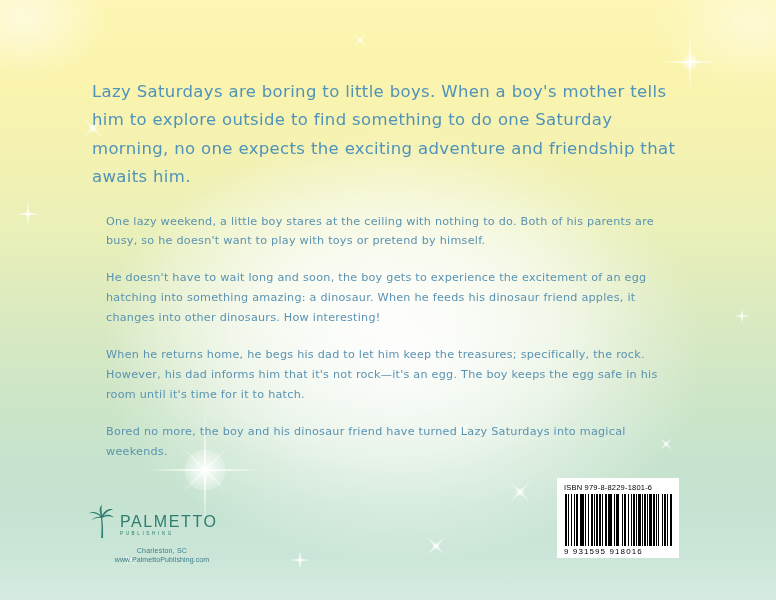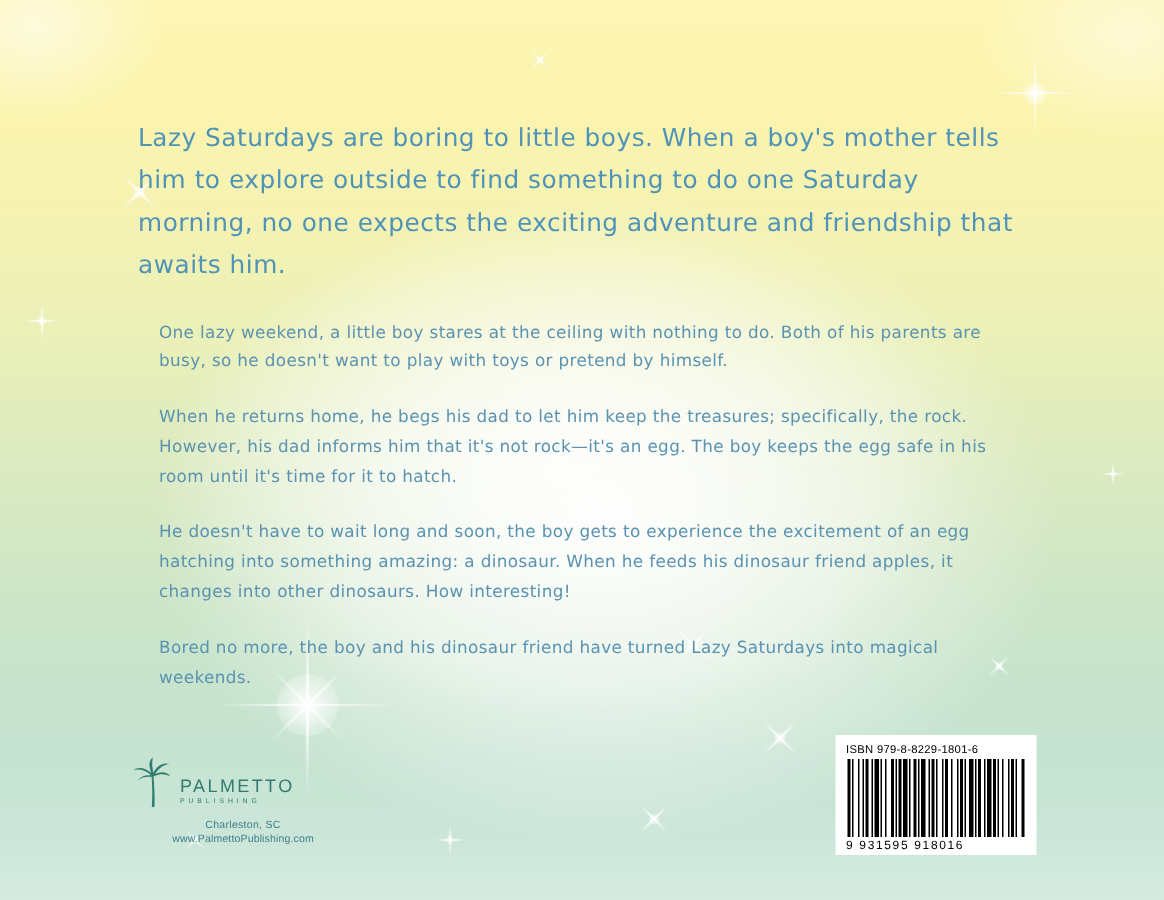--- a/index.html
+++ b/index.html
@@ -125,21 +125,21 @@
     height: 34px;
     position: relative;
     flex: 0 0 auto;
   }
   .logo-word {
     line-height: 1;
     padding-bottom: 2px;
   }
   .logo-name {
     font-family: "Liberation Sans", sans-serif;
-    font-size: 12px;
+    font-size: 16px;
     letter-spacing: 1.6px;
     color: #2f7d70;
     font-weight: 400;
   }
   .logo-sub {
     font-family: "Liberation Sans", sans-serif;
     font-size: 4.6px;
     letter-spacing: 2.6px;
     color: #2f7d70;
     margin-top: 2px;
@@ -160,22 +160,22 @@
     letter-spacing: 0.1px;
     margin-top: 2px;
     text-align: center;
     width: 148px;
   }
 
   
   .barcode-box {
     position: absolute;
     left: 557px;
-    top: 490px;
-    width: 134px;
+    top: 478px;
+    width: 122px;
     height: 80px;
     background: #ffffff;
     padding: 4px 6px 20px 6px;
     box-sizing: border-box;
   }
   .isbn {
     font-family: "Liberation Sans", sans-serif;
     font-size: 7.5px;
     color: #000;
     letter-spacing: 0.2px;
@@ -272,22 +272,22 @@
       <div class="sparkle diag" style="left: 353px; top: 33px; width: 14px; height: 14px;">
         <span class="v"></span>
         <span class="h"></span>
         <span class="core"></span>
       </div>
     </div>
 
   <div class="copy">
     <p class="headline">Lazy Saturdays are boring to little boys. When a boy's mother tells him to explore outside to find something to do one Saturday morning, no one expects the exciting adventure and friendship that awaits him.</p>
     <p class="para">One lazy weekend, a little boy stares at the ceiling with nothing to do. Both of his parents are busy, so he doesn't want to play with toys or pretend by himself.</p>
+    <p class="para">He doesn't have to wait long and soon, the boy gets to experience the excitement of an egg hatching into something amazing: a dinosaur. When he feeds his dinosaur friend apples, it changes into other dinosaurs. How interesting!</p>
     <p class="para">When he returns home, he begs his dad to let him keep the treasures; specifically, the rock. However, his dad informs him that it's not rock—it's an egg. The boy keeps the egg safe in his room until it's time for it to hatch.</p>
-    <p class="para">He doesn't have to wait long and soon, the boy gets to experience the excitement of an egg hatching into something amazing: a dinosaur. When he feeds his dinosaur friend apples, it changes into other dinosaurs. How interesting!</p>
     <p class="para last">Bored no more, the boy and his dinosaur friend have turned Lazy Saturdays into magical weekends.</p>
   </div>
 
   <div class="logo">
     <div class="logo-row">
       <div class="palm">
         <svg viewBox="0 0 26 34" width="26" height="34">
           <path d="M13 12 C13.5 18 13.8 25 13.2 33 L15 33 C15.3 25 14.8 18 14.2 12 Z" fill="#2f7d70"></path>
           <path d="M13.5 11 C9 6.5 4 6 1 8.5 C5 7.2 9 8.6 12.5 11.6 Z" fill="#2f7d70"></path>
           <path d="M14 10.8 C16.5 5.2 21 3 25 4.4 C21.2 4.8 17.8 7.2 15.2 11.3 Z" fill="#2f7d70"></path>

